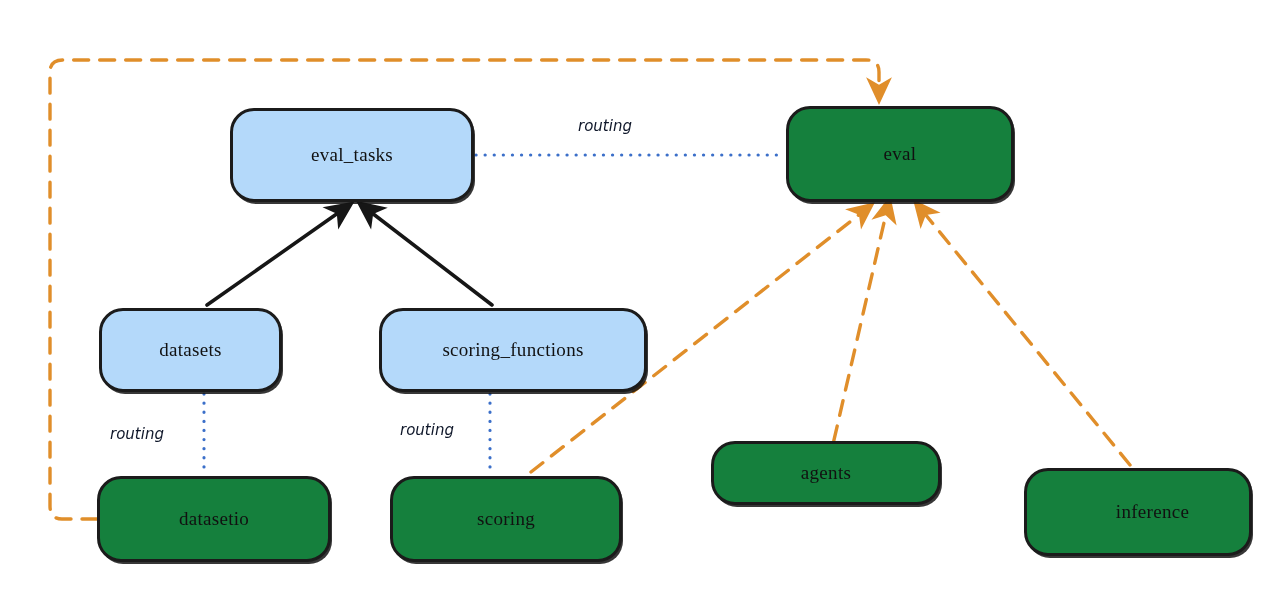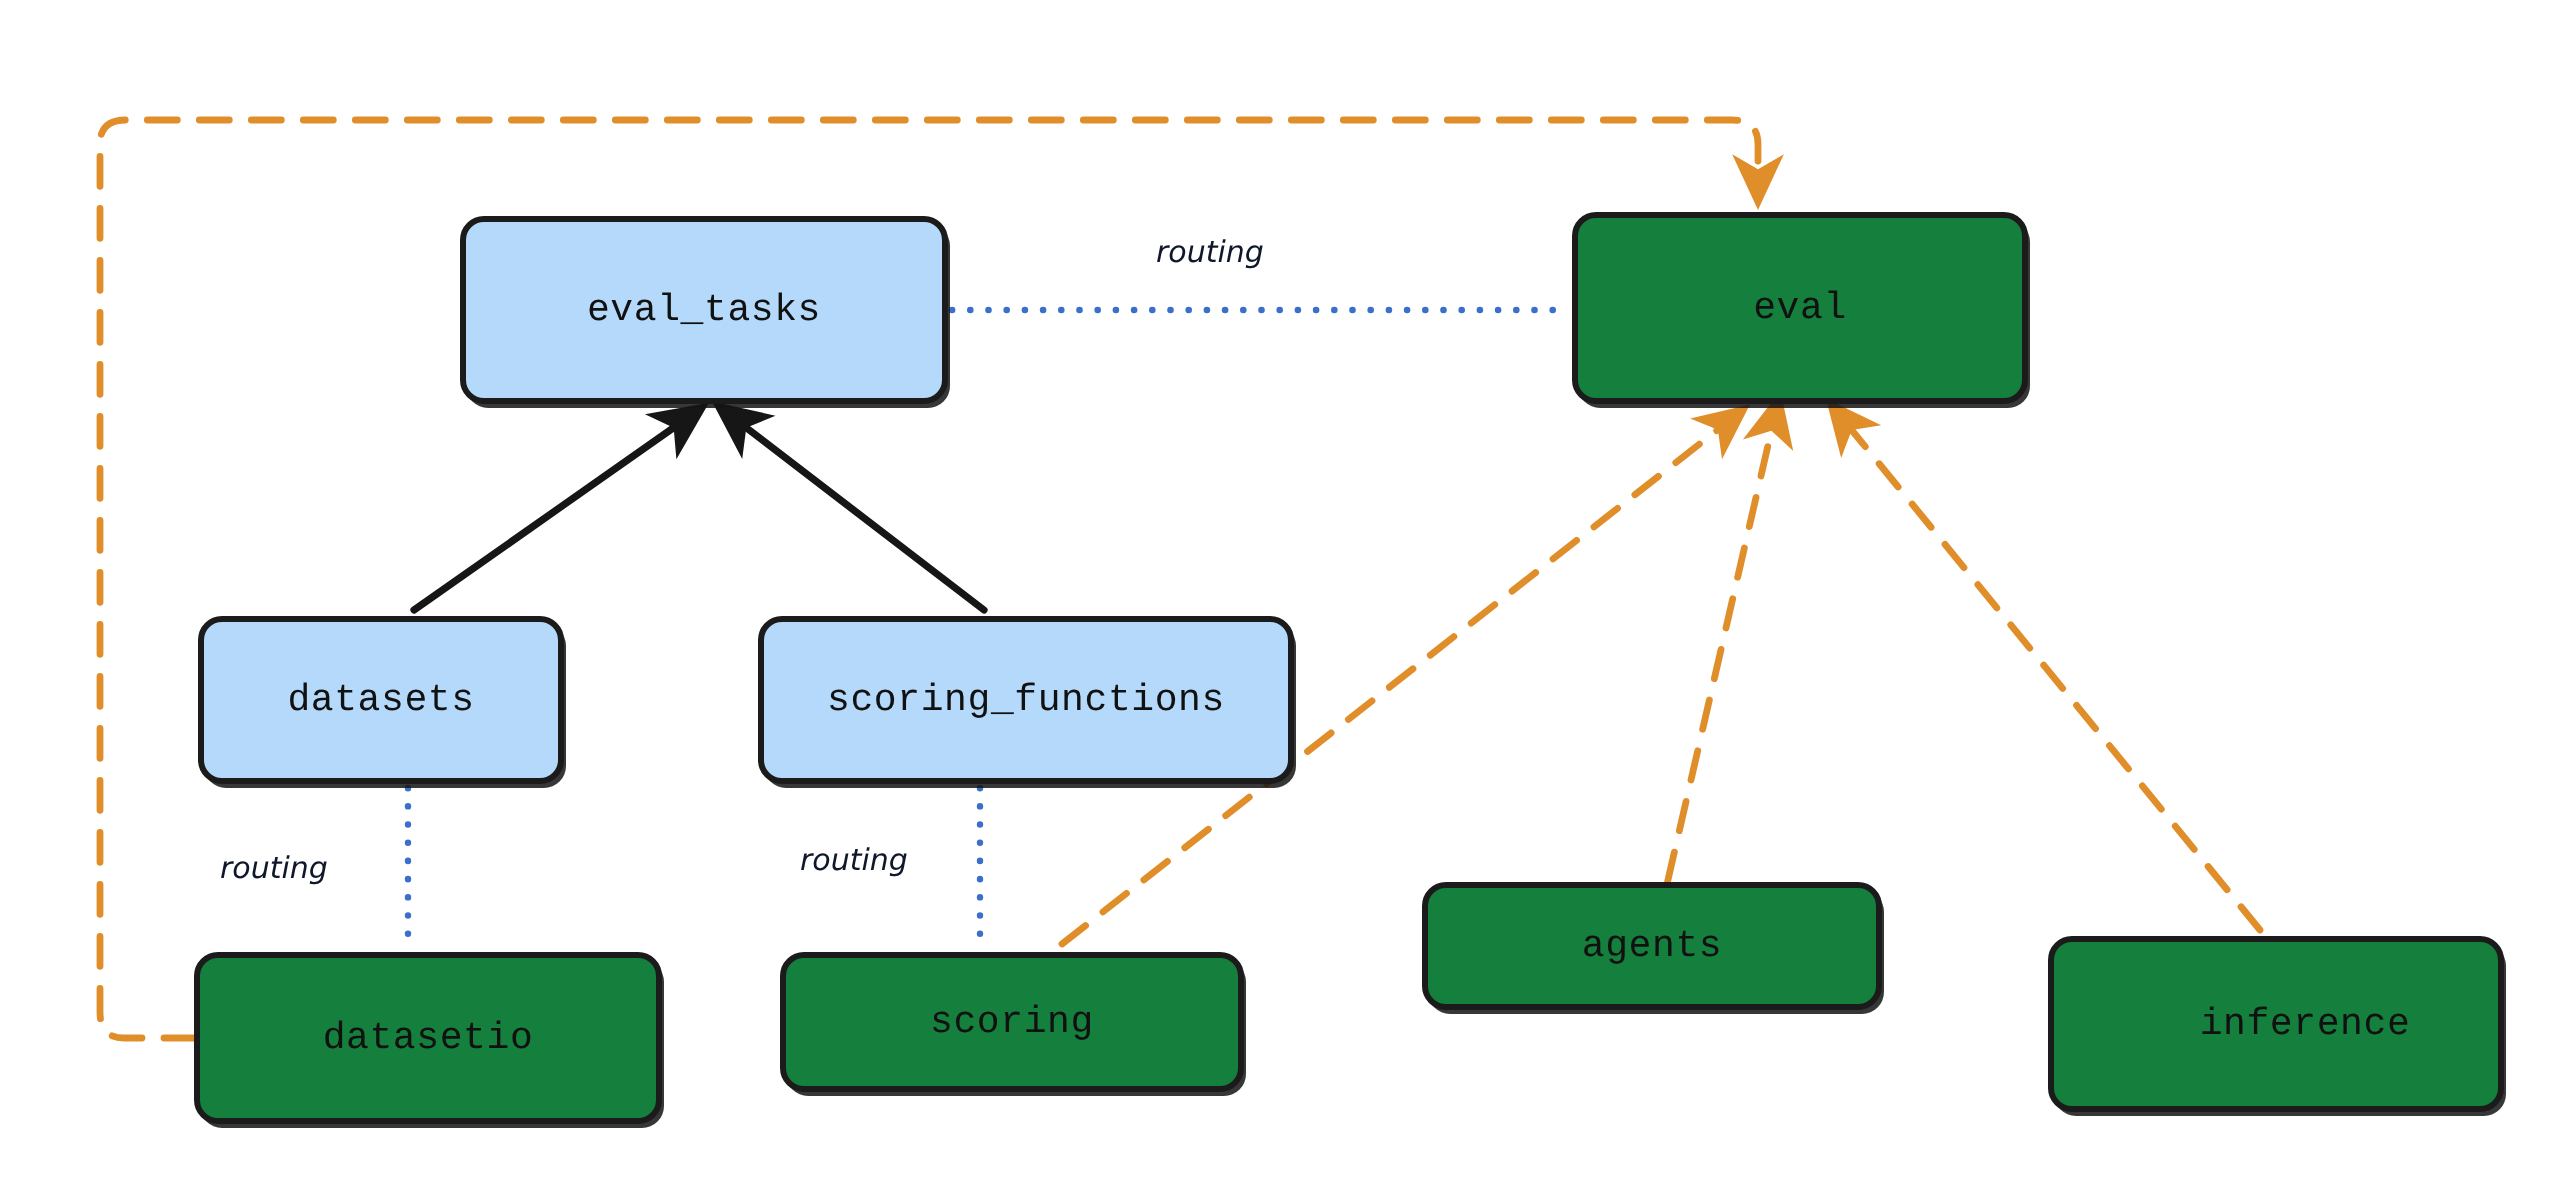--- a/index.html
+++ b/index.html
@@ -34,22 +34,22 @@
     width: 1280px;
     height: 596px;
   }
   .node {
     position: absolute;
     box-sizing: border-box;
     display: flex;
     align-items: center;
     justify-content: center;
     border: 3px solid #1b1b1b;
-    border-radius: 12px;
-    font-family: Liberation Mono, monospace;
+    border-radius: 24px;
+    font-family: Liberation Serif, serif;
     font-size: 19px;
     letter-spacing: 0.3px;
     color: #111111;
     text-align: left;
     box-shadow: 2px 3px 0 -1px rgba(20,20,20,0.85);
   }
   .node.blue  { background: #b4d9fa; }
   .node.green { background: #15803d; }
 
   .node-label {
@@ -140,21 +140,21 @@
     </div>
 
     <div class="node blue" style="left:379px; top:308px; width:268px; height:84px;">
       <span class="node-label">scoring_functions</span>
     </div>
 
     <div class="node green" style="left:97px; top:476px; width:234px; height:86px;">
       <span class="node-label">datasetio</span>
     </div>
 
-    <div class="node green" style="left:390px; top:476px; width:232px; height:70px;">
+    <div class="node green" style="left:390px; top:476px; width:232px; height:86px;">
       <span class="node-label">scoring</span>
     </div>
 
     <div class="node green" style="left:711px; top:441px; width:230px; height:64px;">
       <span class="node-label">agents</span>
     </div>
 
     <div class="node green" style="left:1024px; top:468px; width:228px; height:88px;padding-left:29px;">
       <span class="node-label">inference</span>
     </div>

